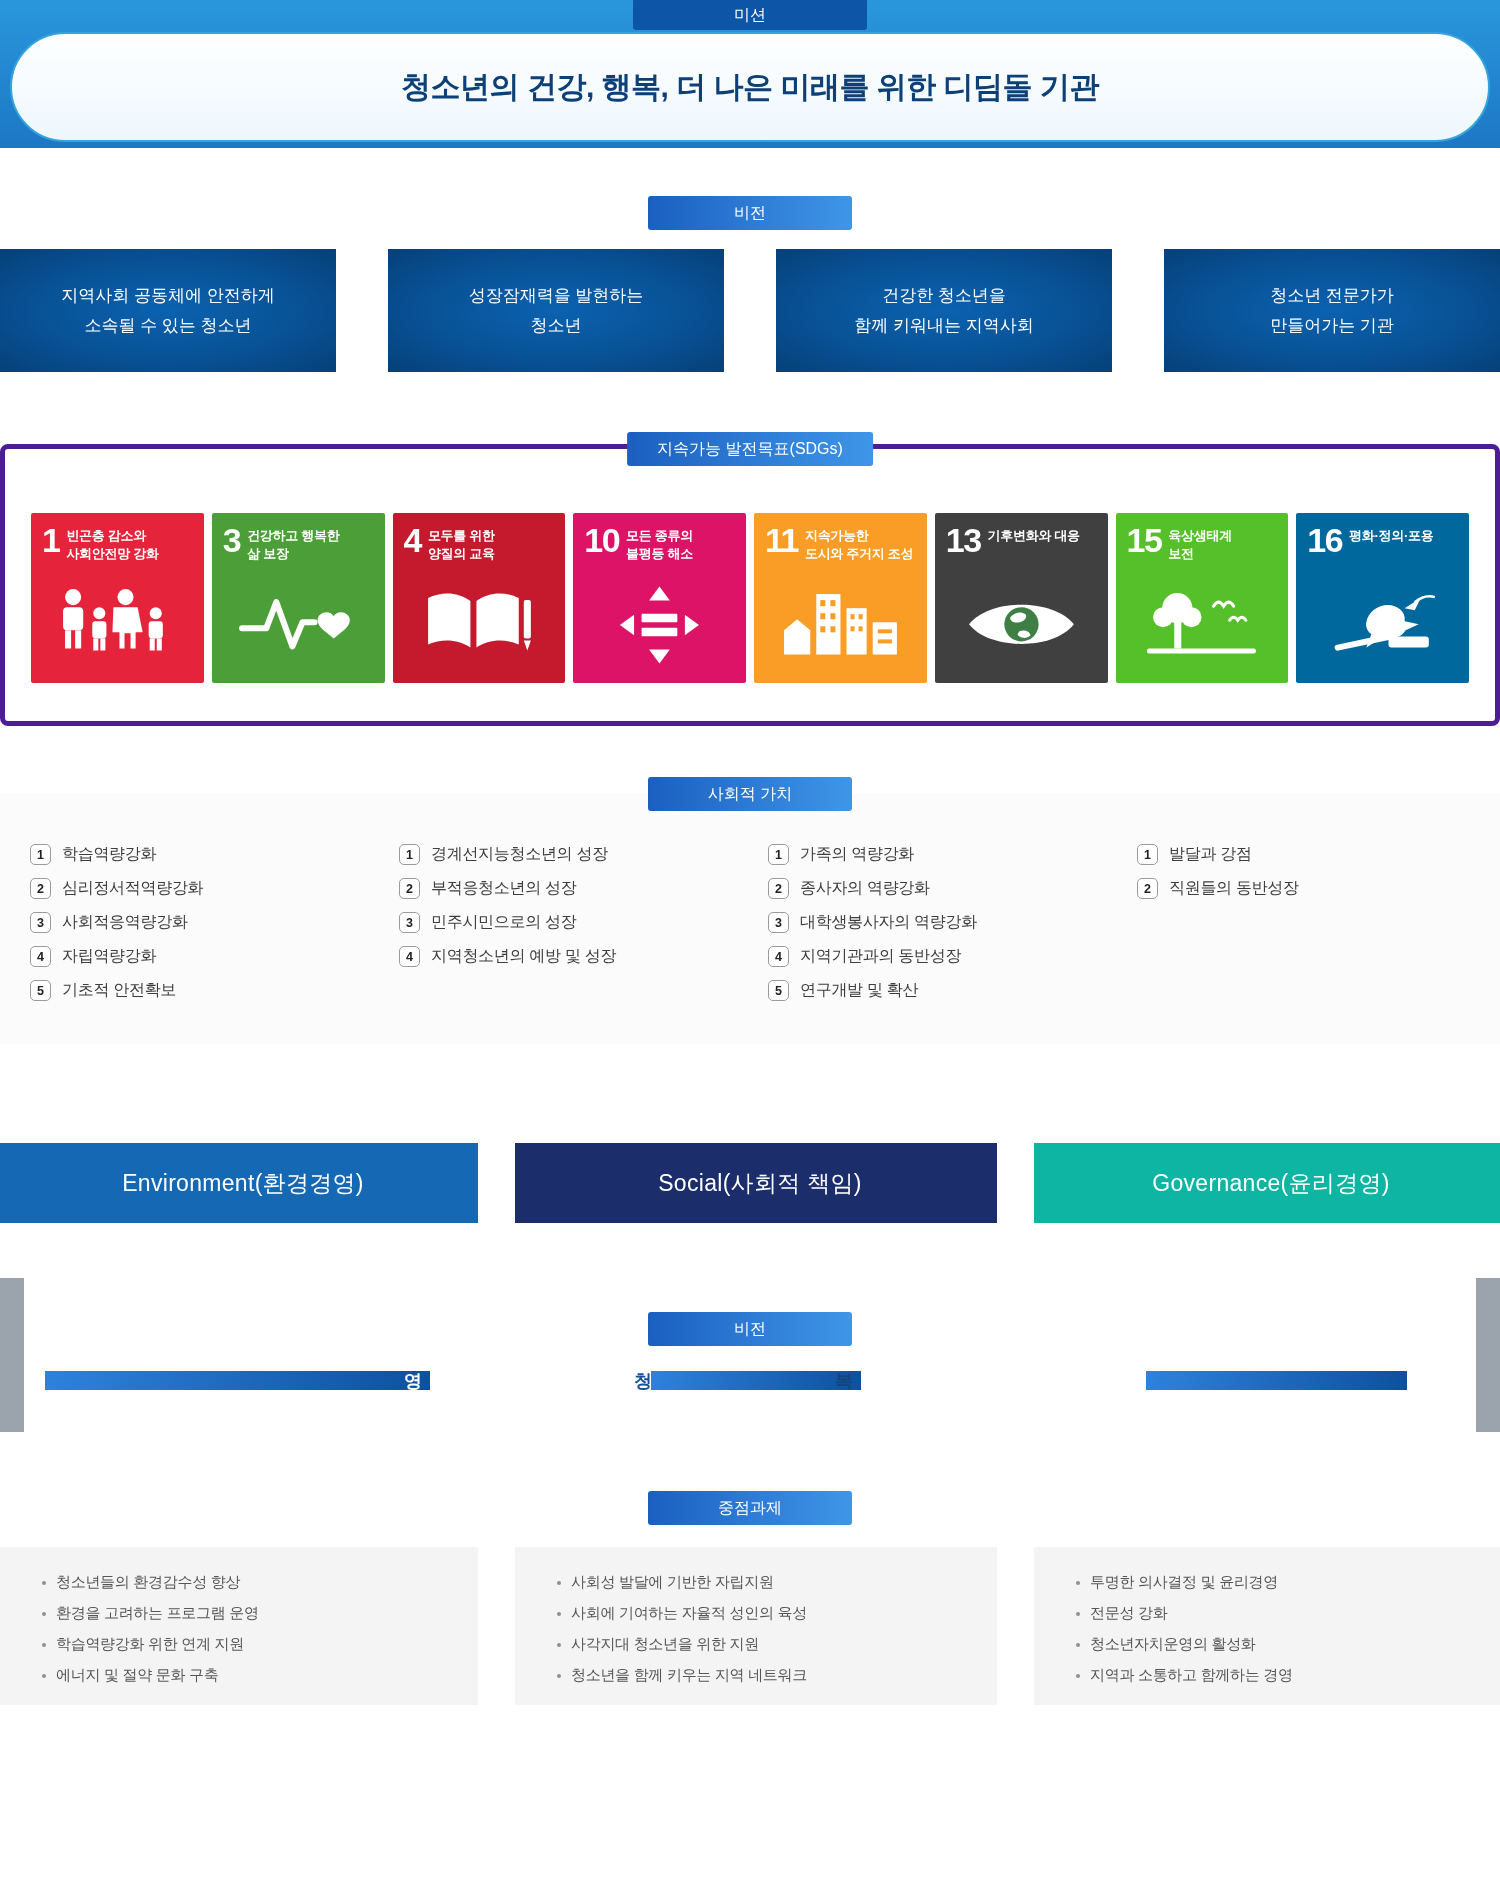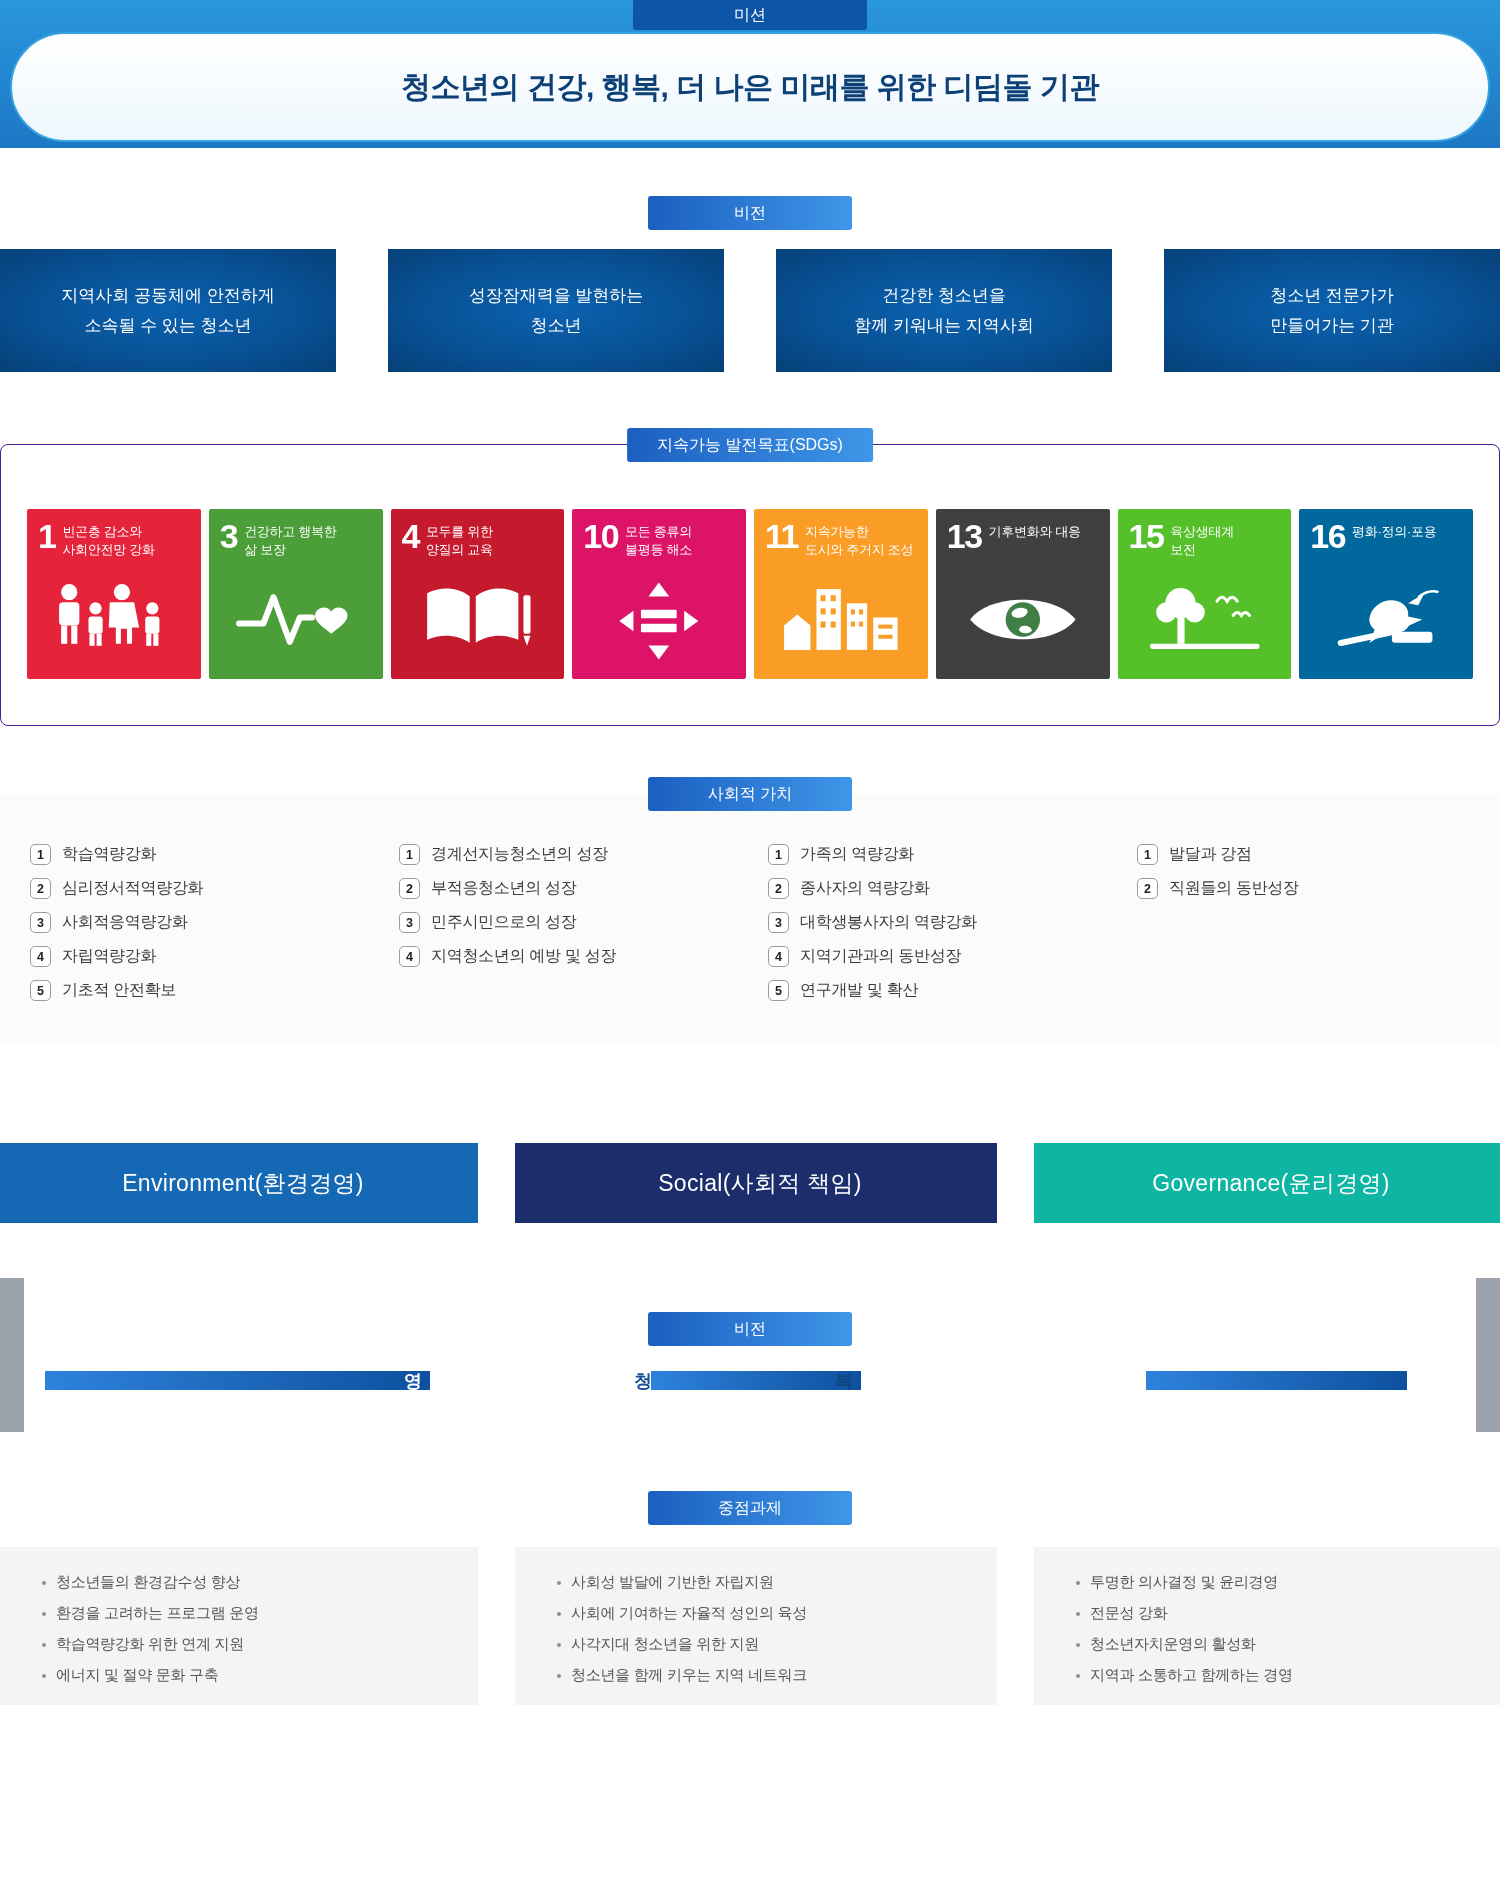--- a/index.html
+++ b/index.html
@@ -38,27 +38,27 @@
   
   .vision-section { margin-top:48px; }
   .vision-grid { display:grid; grid-template-columns:repeat(4,1fr); gap:52px; margin-top:19px; }
   .vision-box {
     height:123px; display:flex; align-items:center; justify-content:center;
     text-align:center; color:#fff; font-size:17px; line-height:1.75; white-space:pre-line;
     background:radial-gradient(ellipse at center,#0b62b0 0%,#085093 60%,#064078 100%);
   }
 
   
-  .sdg-section { position:relative; margin-top:72px; border:1px solid #4c1d95; border-radius:8px; height:282px; background:#fff; }
+  .sdg-section { position:relative; margin-top:72px; border:5px solid #4c1d95; border-radius:8px; height:282px; background:#fff; }
   .abs-badge { position:absolute; top:-17px; left:50%; transform:translateX(-50%); margin:0; }
   .sdg-row { display:flex; gap:8px; padding:64px 26px 0; }
   .sdg-tile { position:relative; flex:1; height:170px; color:#fff; border-radius:2px; overflow:hidden; }
   .sdg-head { display:flex; gap:7px; padding:11px 8px 0 11px; align-items:flex-start; }
   .sdg-num { font-size:34px; font-weight:bold; line-height:0.95; letter-spacing:-1.5px; }
-  .sdg-label { font-size:13px; font-weight:400; line-height:1.35; white-space:pre-line; padding-top:3px; letter-spacing:-0.3px; }
+  .sdg-label { font-size:13px; font-weight:700; line-height:1.35; white-space:pre-line; padding-top:3px; letter-spacing:-0.3px; }
   .sdg-icon { position:absolute; left:0; right:0; top:62px; bottom:10px; display:flex; align-items:center; justify-content:center; }
   .sdg-icon svg { width:70%; max-height:96%; }
   .sdg-c0{background:#e5243b}.sdg-c1{background:#4c9f38}.sdg-c2{background:#c5192d}.sdg-c3{background:#dd1367}
   .sdg-c4{background:#f99d26}.sdg-c5{background:#404040}.sdg-c6{background:#56c02b}.sdg-c7{background:#00689d}
 
   
   .sv-section { position:relative; margin-top:68px; background:#fbfbfb; padding:50px 30px 30px; }
   .sv-grid { display:grid; grid-template-columns:repeat(4,1fr); column-gap:36px; align-items:start; }
   .sv-item { display:flex; align-items:center; gap:11px; margin-bottom:13px; }
   .sv-chip {

